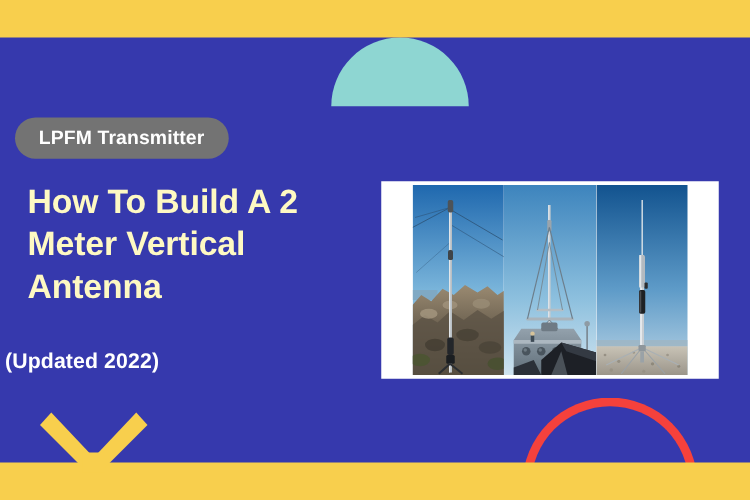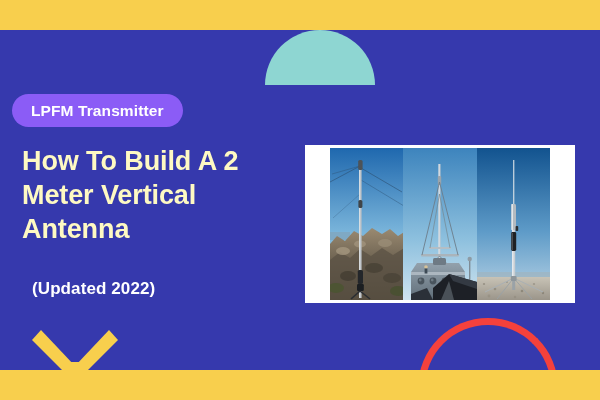--- a/index.html
+++ b/index.html
@@ -64,21 +64,21 @@
   .chevron svg { display: block; }
 
   
   .badge {
     position: absolute;
     left: 12px; top: 94px;
     height: 33px;
     padding: 0 19px;
     display: flex;
     align-items: center;
-    background: #8b5cf6;
+    background: #737373;
     border-radius: 17px;
     color: #ffffff;
     font-size: 15.5px;
     font-weight: 700;
     letter-spacing: 0.1px;
     white-space: nowrap;
     z-index: 5;
   }
 
   
@@ -90,21 +90,21 @@
     font-size: 27px;
     font-weight: 700;
     line-height: 1.26;
     letter-spacing: -0.1px;
     z-index: 5;
   }
 
   
   .subtitle {
     position: absolute;
-    left: 32px; top: 279px;
+    left: 4px; top: 279px;
     color: #ffffff;
     font-size: 17px;
     font-weight: 700;
     letter-spacing: 0.1px;
     z-index: 5;
   }
 
   
   .collage {
     position: absolute;

